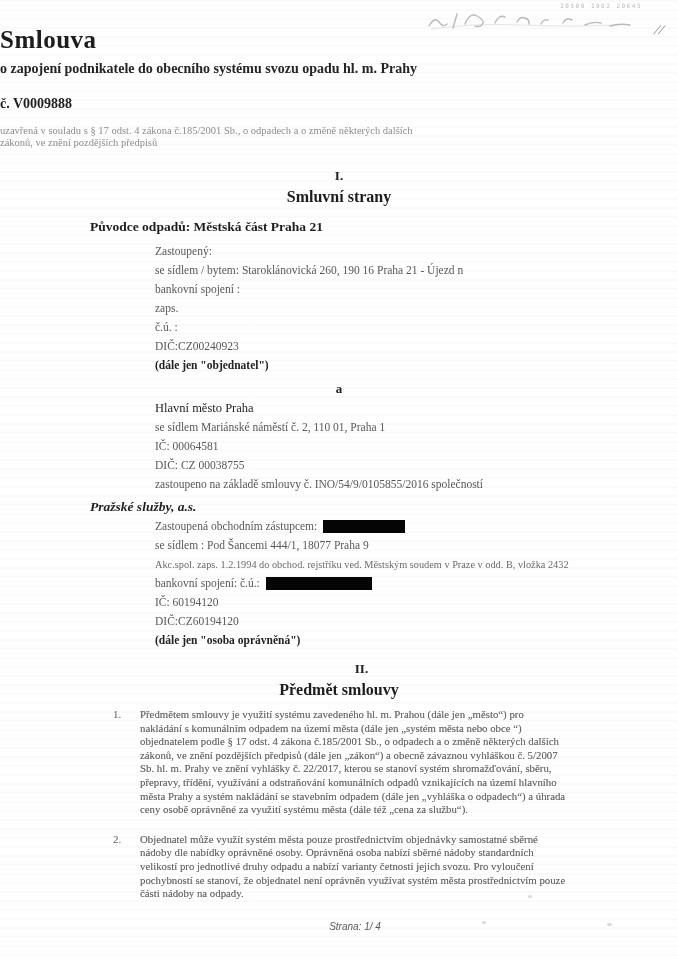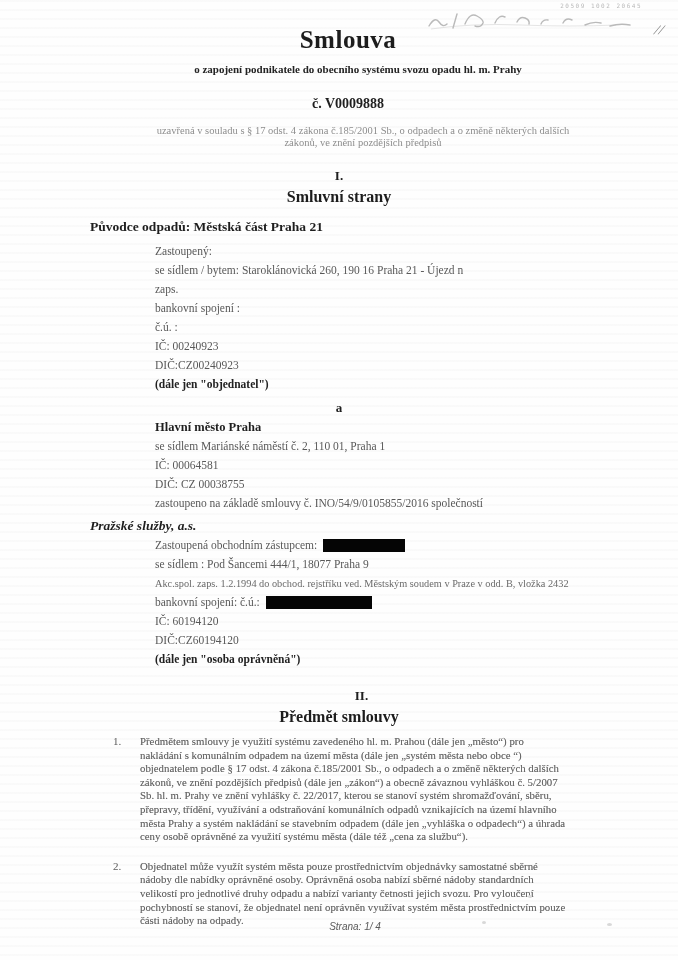--- a/index.html
+++ b/index.html
@@ -13,37 +13,37 @@
       rgba(255,255,255,0) 2px, rgba(255,255,255,0) 9px);
     font-family:"Liberation Serif", serif;
     color:#3c3c3c;
     overflow:hidden;
   }
   
   .scan-tiny{position:absolute;top:2px;right:36px;font-size:6px;letter-spacing:1.5px;color:#b9b9b9;font-family:"DejaVu Sans Mono",monospace;filter:blur(0.3px);}
   .scribble{position:absolute;top:6px;right:28px;}
   .slash-mark{position:absolute;top:22px;right:14px;font-size:13px;color:#6f6f6f;font-style:italic;letter-spacing:1px;transform:skewX(-18deg);}
   
-  .title-block{text-align:center;margin-left:18px;}
+  .title-block{}
   .doc-title{margin:26px 0 0 0;font-size:25px;line-height:28px;font-weight:bold;color:#1d1d1d;letter-spacing:0.5px;}
-  .doc-subtitle{margin-top:6px;font-size:11px;line-height:18px;font-weight:bold;color:#242424;padding-left:20px;}
+  .doc-subtitle{margin-top:6px;font-size:14px;line-height:18px;font-weight:bold;color:#242424;}
   .doc-number{margin-top:17px;font-size:14px;line-height:18px;font-weight:bold;color:#1f1f1f;}
   .legal-basis{margin-top:12px;font-size:10.5px;line-height:11.5px;color:#8d8d8d;}
-  .legal-basis span{display:block;padding-left:30px;}
+  .legal-basis span{display:block;}
   
   .sec-num{margin-top:20px;text-align:center;font-size:13px;line-height:15px;font-weight:bold;color:#202020;}
   .sec-title{margin-top:4px;text-align:center;font-size:16px;line-height:20px;font-weight:bold;color:#1c1c1c;}
   
   .party-label{margin:12px 0 0 90px;font-size:13.5px;line-height:16px;font-weight:bold;color:#1e1e1e;}
   .details{margin:10px 0 0 155px;font-size:11.5px;color:#585858;}
   .details .line{line-height:13px;margin-bottom:6px;white-space:nowrap;}
   .details .line.small{font-size:10.3px;color:#6a6a6a;}
   .details .line.alias{font-weight:bold;color:#222;}
   .and-sep{margin-top:10px;text-align:center;font-size:13px;line-height:13px;font-weight:bold;color:#202020;}
-  .party-name-indent{margin:6px 0 0 155px;font-size:12.5px;line-height:14px;font-weight:bold;color:#1f1f1f;}
+  .party-name-indent{margin:6px 0 0 155px;font-size:12.5px;line-height:14px;font-weight:normal;color:#1f1f1f;}
   .redact{display:inline-block;background:#050505;height:13px;vertical-align:-3px;margin-left:6px;}
   .redact.w1{width:82px;}
   .redact.w2{width:106px;}
   
   .clauses{margin-top:8px;}
   .clause{display:flex;margin:0 0 9px 113px;}
   .clause .num{flex:0 0 27px;font-size:11px;line-height:13.6px;color:#5c5c5c;}
   .clause .txt{width:428px;font-size:10.8px;line-height:13.6px;color:#636363;text-shadow:0 0 0.5px rgba(120,120,120,0.55);}
   .clause.second{margin-top:16px;}
   
@@ -76,24 +76,23 @@
   </div>
 
   <div class="sec-num">I.</div>
   <div class="sec-title">Smluvní strany</div>
 
   <div class="party-label">Původce odpadů: Městská část Praha 21</div>
 
   <div class="details">
     <div class="line">Zastoupený:</div>
     <div class="line">se sídlem / bytem: Staroklánovická 260, 190 16 Praha 21 - Újezd n</div>
+    <div class="line">bankovní spojení :</div>
     <div class="line">zaps.</div>
-    <div class="line">bankovní spojení :</div>
     <div class="line">č.ú. :</div>
-    <div class="line">IČ:   00240923</div>
     <div class="line">DIČ:CZ00240923</div>
     <div class="line alias">(dále jen "objednatel")</div>
   </div>
 
   <div class="and-sep">a</div>
 
   <div class="party-name-indent">Hlavní město Praha</div>
   <div class="details" style="margin-top:6px;">
     <div class="line">se sídlem Mariánské náměstí č. 2, 110 01, Praha 1</div>
     <div class="line">IČ: 00064581</div>
@@ -105,21 +104,21 @@
   <div class="details" style="margin-top:5px;">
     <div class="line"><span>Zastoupená obchodním zástupcem:</span><span class="redact w1"></span></div>
     <div class="line">se sídlem : Pod Šancemi 444/1, 18077 Praha 9</div>
     <div class="line small">Akc.spol. zaps. 1.2.1994 do obchod. rejstříku ved. Městským soudem v Praze v odd. B, vložka 2432</div>
     <div class="line"><span>bankovní spojení: č.ú.:</span><span class="redact w2"></span></div>
     <div class="line">IČ:   60194120</div>
     <div class="line">DIČ:CZ60194120</div>
     <div class="line alias">(dále jen "osoba oprávněná")</div>
   </div>
 
-  <div class="sec-num" style="margin-top:22px;padding-left:45px;">II.</div>
+  <div class="sec-num" style="margin-top:14px;padding-left:45px;">II.</div>
   <div class="sec-title">Předmět smlouvy</div>
 
   <div class="clauses">
     <div class="clause">
       <div class="num">1.</div>
       <div class="txt">Předmětem smlouvy je využití systému zavedeného hl. m. Prahou (dále jen „město“) pro nakládání s komunálním odpadem na území města (dále jen „systém města nebo obce “) objednatelem podle § 17 odst. 4 zákona č.185/2001 Sb., o odpadech a o změně některých dalších zákonů, ve znění pozdějších předpisů (dále jen „zákon“) a obecně závaznou vyhláškou č. 5/2007 Sb. hl. m. Prahy ve znění vyhlášky č. 22/2017, kterou se stanoví systém shromažďování, sběru, přepravy, třídění, využívání a odstraňování komunálních odpadů vznikajících na území hlavního města Prahy a systém nakládání se stavebním odpadem (dále jen „vyhláška o odpadech“) a úhrada ceny osobě oprávněné za využití systému města (dále též „cena za službu“).</div>
     </div>
     <div class="clause second">
       <div class="num">2.</div>
       <div class="txt">Objednatel může využít systém města pouze prostřednictvím objednávky samostatné sběrné nádoby dle nabídky oprávněné osoby. Oprávněná osoba nabízí sběrné nádoby standardních velikostí pro jednotlivé druhy odpadu a nabízí varianty četnosti jejich svozu. Pro vyloučení pochybností se stanoví, že objednatel není oprávněn využívat systém města prostřednictvím pouze části nádoby na odpady.</div>

